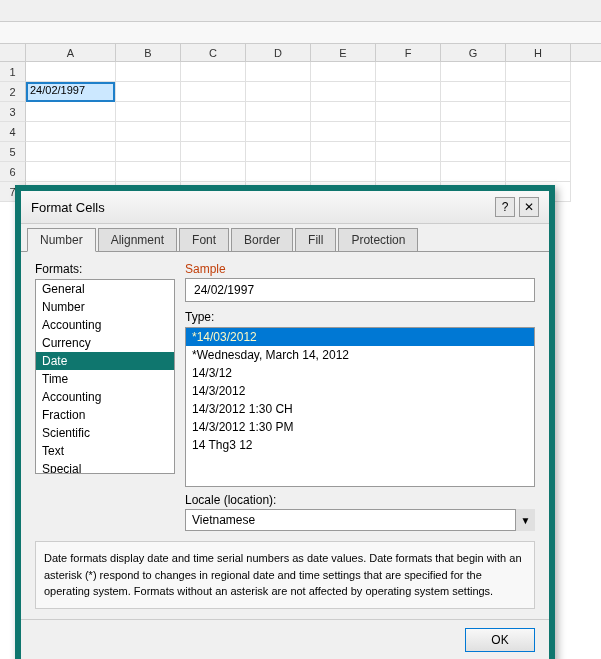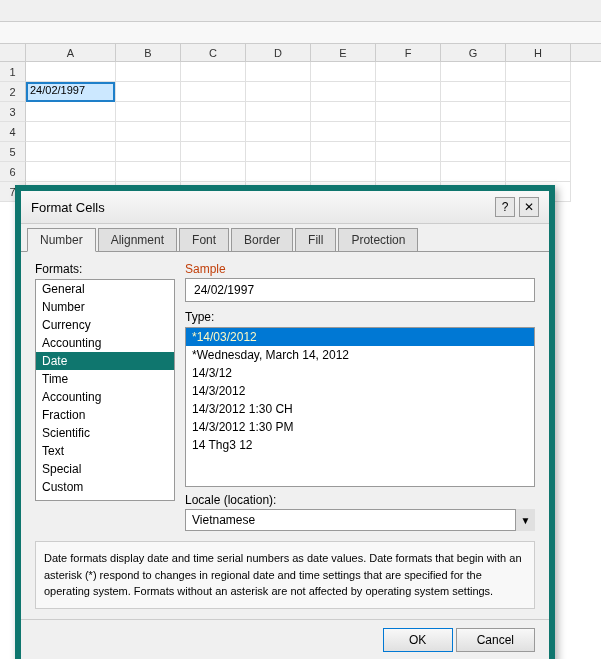--- a/index.html
+++ b/index.html
@@ -184,21 +184,21 @@
     }
 
     .category-label {
       font-size: 12px;
       margin-bottom: 3px;
       color: #000;
     }
 
     .category-list {
       width: 140px;
-      height: 222px;
+      height: 195px;
       border: 1px solid #999;
       background: white;
       overflow-y: auto;
       font-size: 12px;
     }
 
     .category-item {
       padding: 2px 6px;
       cursor: pointer;
       color: #000;
@@ -457,22 +457,22 @@
   </div>
 
   <div class="dialog-content">
     <div class="dialog-body">
 
       <div class="category-section">
         <div class="category-label">Formats:</div>
         <div class="category-list">
           <div class="category-item">General</div>
           <div class="category-item">Number</div>
+          <div class="category-item">Accounting</div>
           <div class="category-item">Currency</div>
-          <div class="category-item">Accounting</div>
           <div class="category-item selected">Date</div>
           <div class="category-item">Time</div>
           <div class="category-item">Accounting</div>
           <div class="category-item">Fraction</div>
           <div class="category-item">Scientific</div>
           <div class="category-item">Text</div>
           <div class="category-item">Special</div>
           <div class="category-item">Custom</div>
         </div>
       </div>
@@ -509,15 +509,14 @@
           <div class="select-arrow">▼</div>
         </div>
       </div>
     </div>
 
     <div class="description-area">Date formats display date and time serial numbers as date values.  Date formats that begin with an asterisk (*) respond to changes in regional date and time settings that are specified for the operating system. Formats without an asterisk are not affected by operating system settings.</div>
   </div>
 
   <div class="dialog-footer">
     <button class="footer-btn ok">OK</button>
-    <button class="footer-btn">Cancel</button>
   </div>
 </div>
 
 </body></html>

